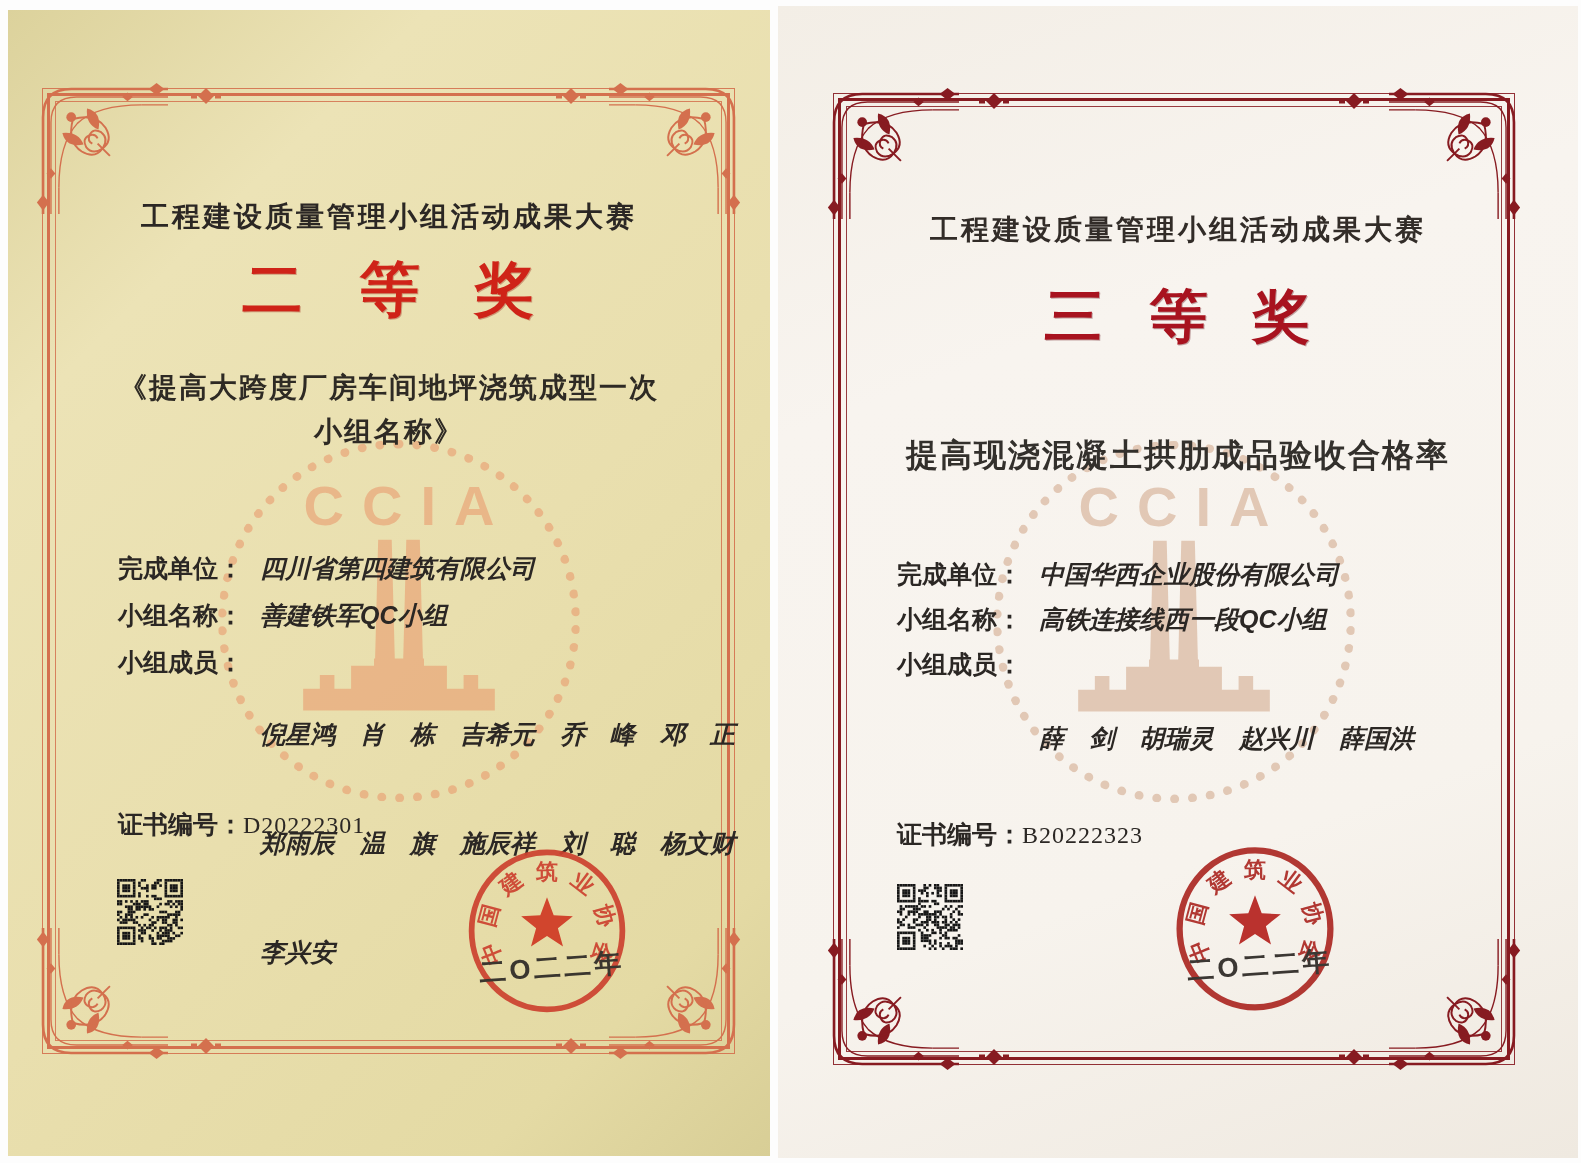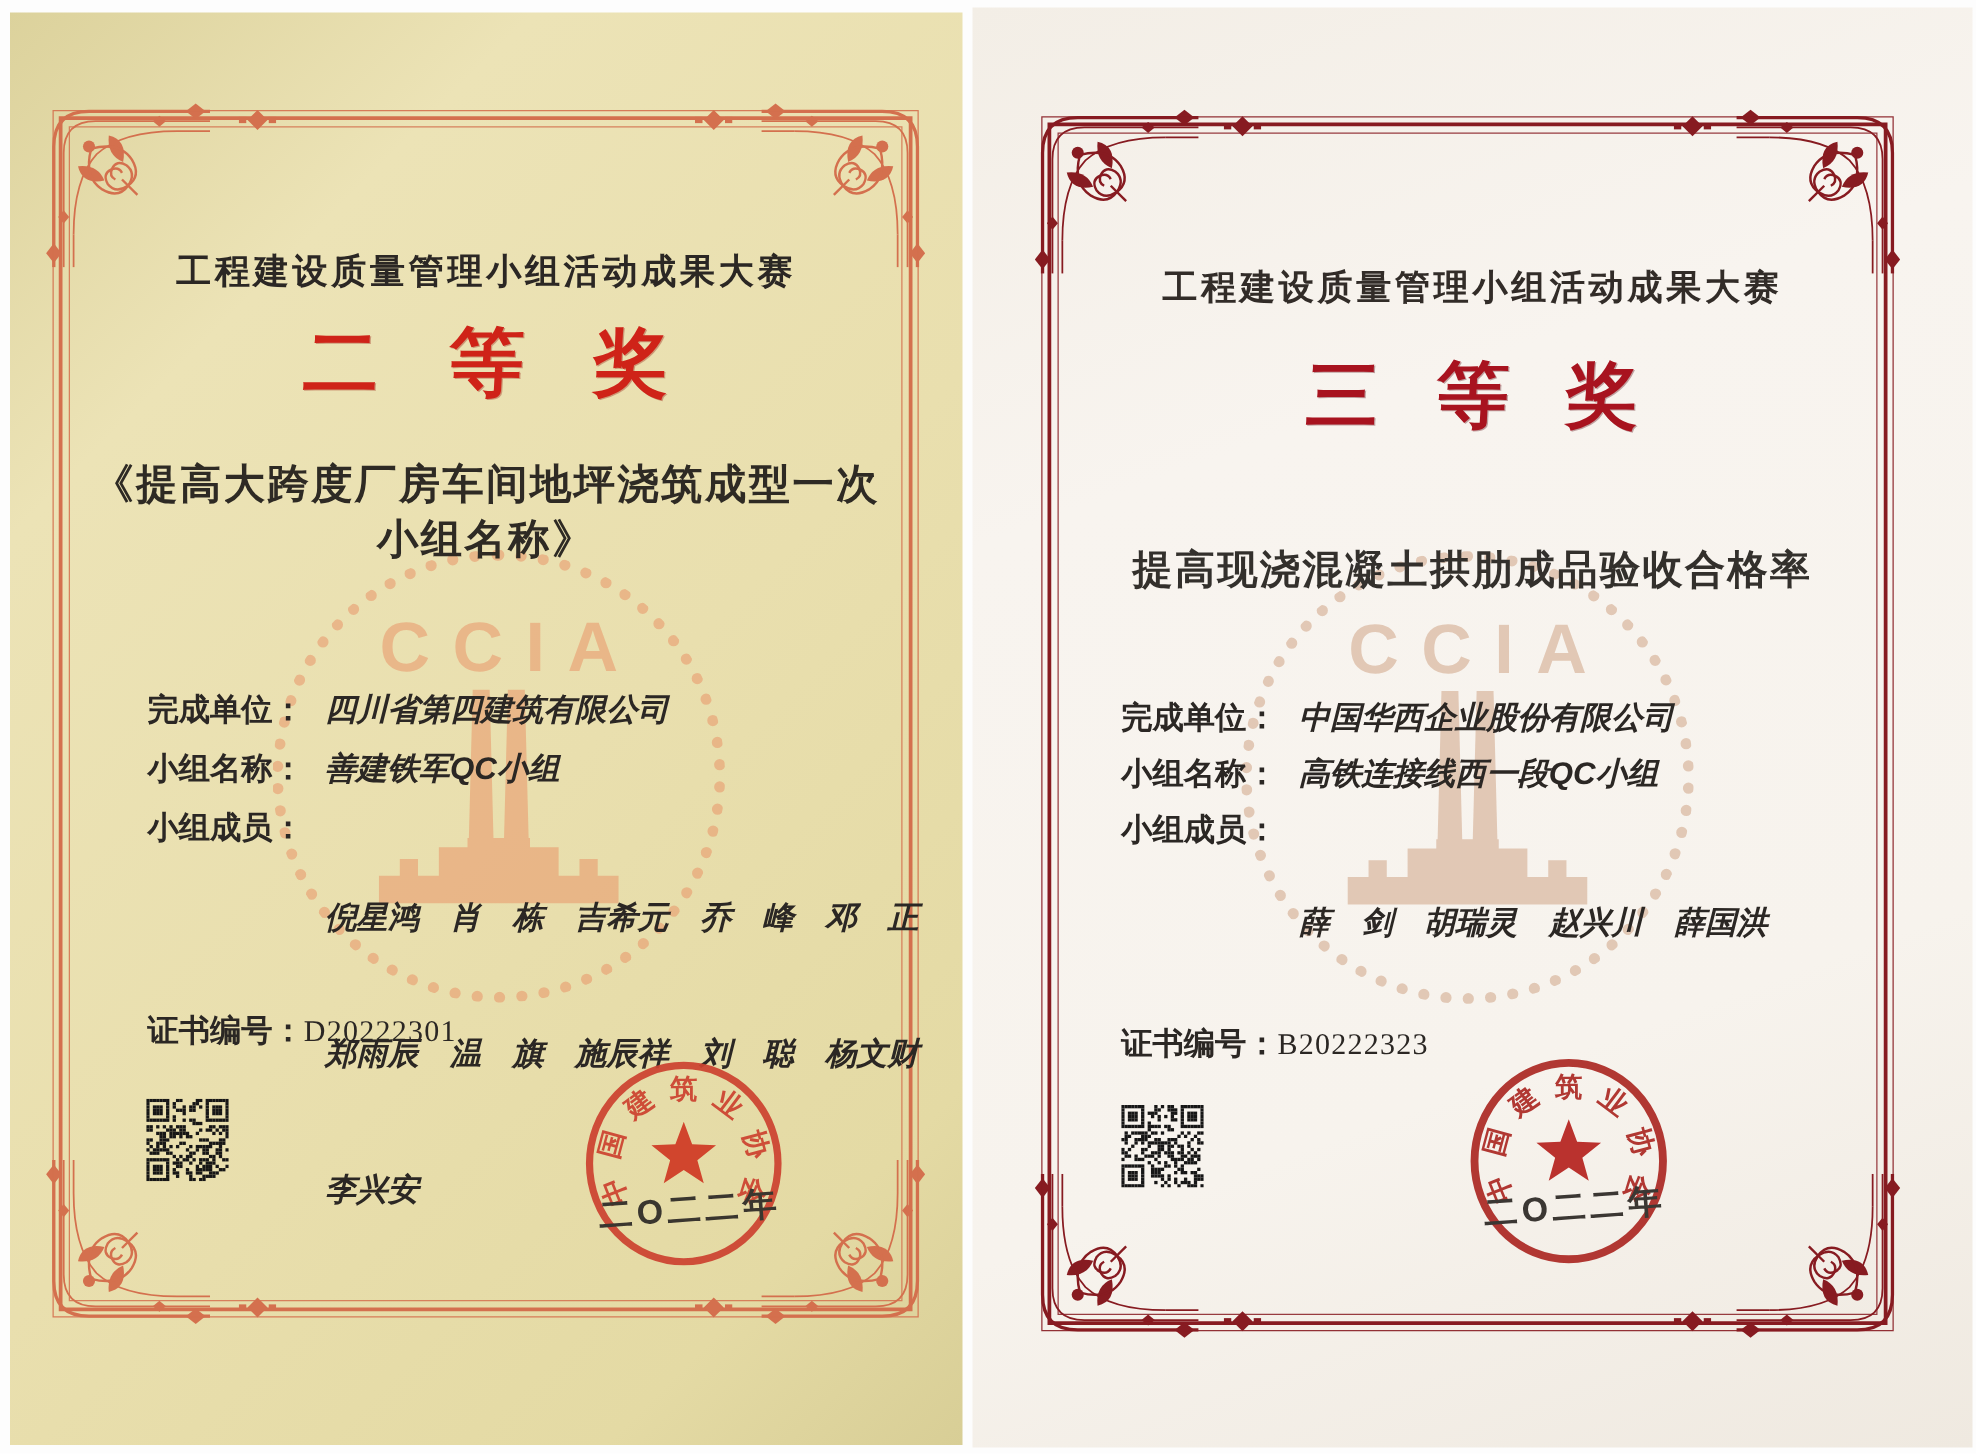--- a/index.html
+++ b/index.html
@@ -25,36 +25,36 @@
   .knot{position:absolute;width:30px;height:18px;transform:translate(-50%,-50%);}
   .knot.t1{left:23%;top:0;} .knot.t2{left:77%;top:0;}
   .knot.b1{left:23%;top:100%;} .knot.b2{left:77%;top:100%;}
 
   
   .watermark{position:absolute;width:344px;height:344px;border-radius:50%;
              border:9px dotted currentColor;opacity:.5;display:flex;flex-direction:column;
              align-items:center;justify-content:flex-start;pointer-events:none;}
   .wm-left{left:210px;top:430px;color:#e98f63;}
   .wm-right{left:215px;top:435px;color:#cd9e7e;}
-  .wm-text{margin-top:36px;font-size:56px;font-weight:bold;letter-spacing:18px;
+  .wm-text{margin-top:24px;font-size:56px;font-weight:bold;letter-spacing:18px;
            padding-left:18px;font-family:"Liberation Sans",sans-serif;}
   .wm-tower{width:250px;height:180px;margin-top:-6px;}
   .comp-title{position:absolute;left:0;right:0;text-align:center;font-size:28px;font-weight:bold;
               letter-spacing:3px;color:#2b2724;}
   .photo-left .comp-title{top:188px;}
   .photo-right .comp-title{top:205px;color:#322c28;}
   .award{position:absolute;left:0;right:0;text-align:center;font-weight:bold;
          font-family:"Liberation Serif",serif;transform:skewX(-3deg);}
   .photo-left .award{top:240px;font-size:60px;letter-spacing:56px;padding-left:56px;color:#cf2318;
          text-shadow:1px 1px 0 rgba(150,20,10,.35);}
   .photo-right .award{top:272px;font-size:58px;letter-spacing:46px;padding-left:46px;color:#a8131f;
          text-shadow:1px 1px 0 rgba(90,5,15,.35);}
   .project{position:absolute;left:30px;right:30px;text-align:center;
            font-family:"Liberation Serif",serif;font-weight:bold;color:#2e2a24;}
-  .photo-left .project{top:356px;font-size:33px;line-height:44px;letter-spacing:2px;}
+  .photo-left .project{top:356px;font-size:28px;line-height:44px;letter-spacing:2px;}
   .photo-right .project{top:428px;font-size:32px;letter-spacing:2px;color:#33302c;}
 
   .fields{position:absolute;left:110px;right:40px;}
   .photo-left .fields{top:540px;}
   .photo-right .fields{top:550px;left:119px;}
   .field-row{display:flex;align-items:flex-start;margin-bottom:11px;}
   .photo-right .field-row{margin-bottom:9px;}
   .field-label{flex:0 0 142px;font-size:25px;font-weight:bold;color:#2b2724;line-height:36px;white-space:pre;}
   .field-value{font-size:25px;font-weight:bold;color:#2b2724;line-height:36px;white-space:pre;font-style:italic;}
   .member-line{font-size:25px;font-weight:bold;color:#2b2724;line-height:37px;white-space:pre;}

